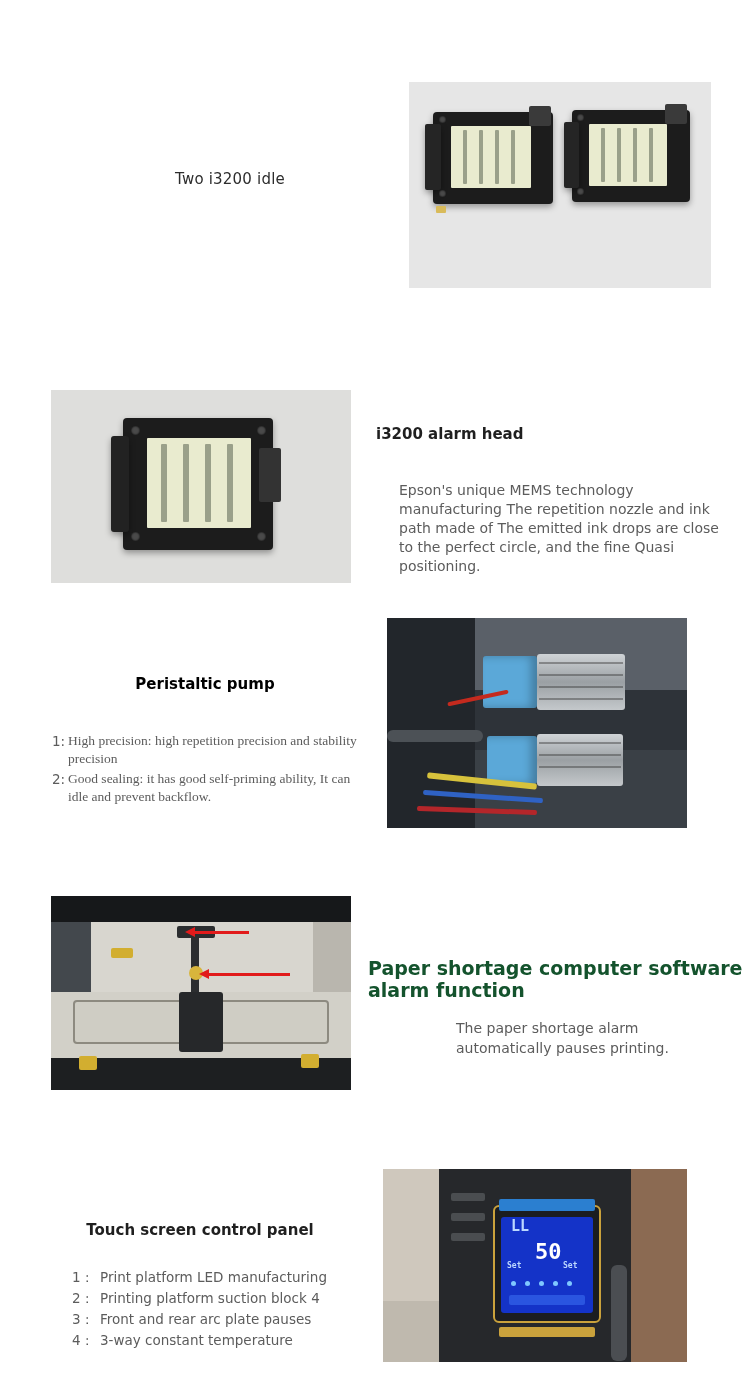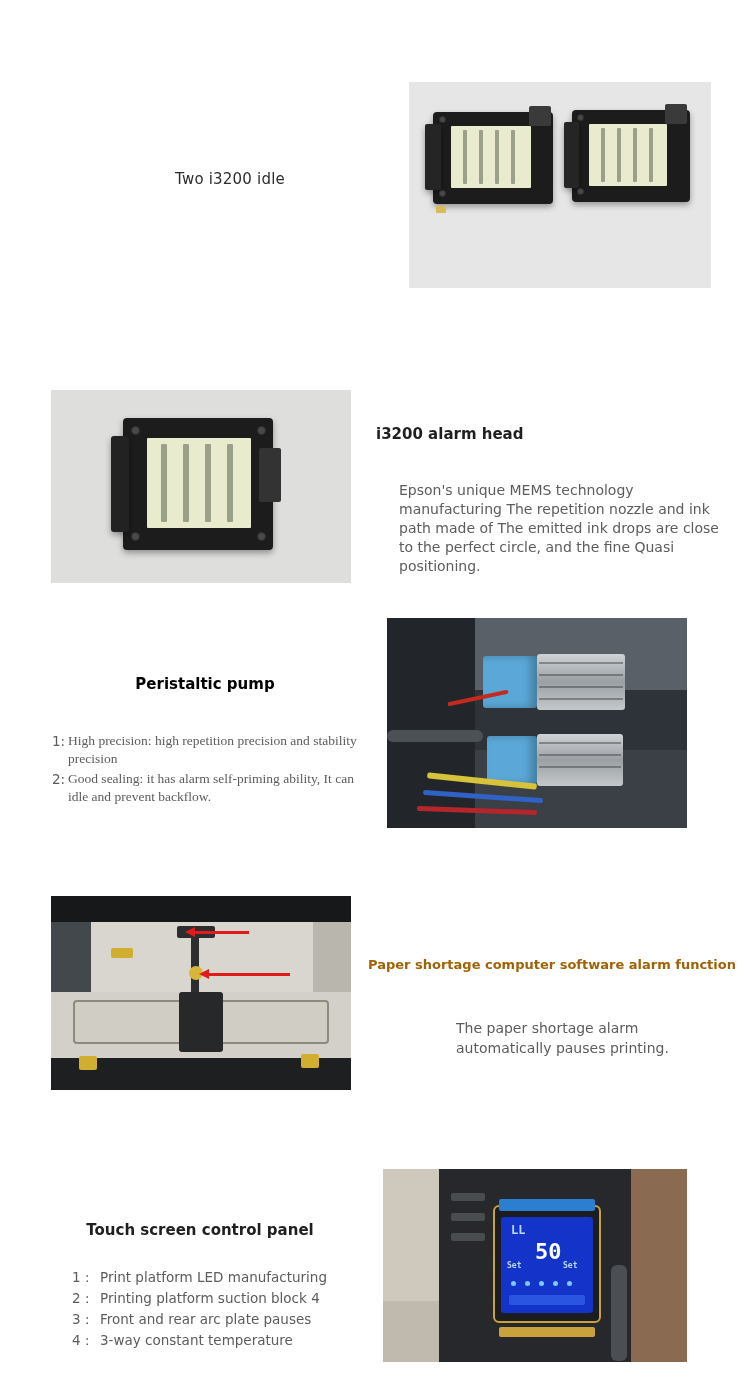--- a/index.html
+++ b/index.html
@@ -115,21 +115,21 @@
   .wire { position: absolute; border-radius: 2px; }
 
   
   #s4-photo {
     left: 51px; top: 896px; width: 300px; height: 194px;
     background: #2a2a2a;
     overflow: hidden;
   }
   #s4-title {
     left: 368px; top: 957px; width: 375px;
-    font-size: 13px; font-weight: bold; color: #a16207;
+    font-size: 19px; font-weight: bold; color: #14532d;
   }
   #s4-body {
     left: 456px; top: 1018px; width: 280px;
     font-size: 14px; line-height: 20px; color: #5c5c5c;
   }
   .arrow-red {
     position: absolute; height: 3px; background: #e11b1b;
   }
   .arrow-red::after {
     content: ""; position: absolute; right: -9px; top: -4px;
@@ -235,21 +235,21 @@
 
 <div class="block" id="s3-title">Peristaltic pump</div>
 
 <div class="block" id="s3-list">
   <div class="li">
     <span class="num">1:</span>
     <span class="txt">High precision: high repetition precision and stability precision</span>
   </div>
   <div class="li">
     <span class="num">2:</span>
-    <span class="txt">Good sealing: it has alarm self-priming ability, It can idle and prevent backflow.</span>
+    <span class="txt">Good sealing: it has good self-priming ability, It can idle and prevent backflow.</span>
   </div>
 </div>
 
 <div class="block" id="s3-photo">
   <div style="position:absolute; left:0; top:0; width:300px; height:72px; background:#5a6068;"></div>
   <div style="position:absolute; left:0; top:72px; width:300px; height:60px; background:#2e3339;"></div>
   <div style="position:absolute; left:0; top:132px; width:300px; height:78px; background:#3a4046;"></div>
   <div style="position:absolute; left:0; top:0; width:88px; height:210px; background:#22262b;"></div>
 
   <div class="pump-unit">
@@ -329,21 +329,21 @@
   <div style="position:absolute; left:248px; top:0; width:56px; height:193px; background:#8b6a52;"></div>
   <div style="position:absolute; left:56px; top:0; width:192px; height:193px; background:#26282b;"></div>
 
   <div style="position:absolute; left:68px; top:24px; width:34px; height:8px; background:#4a4d50; border-radius:2px;"></div>
   <div style="position:absolute; left:68px; top:44px; width:34px; height:8px; background:#4a4d50; border-radius:2px;"></div>
   <div style="position:absolute; left:68px; top:64px; width:34px; height:8px; background:#4a4d50; border-radius:2px;"></div>
 
   <div class="panel-bezel" style="left:110px; top:36px; width:108px; height:118px;"></div>
   <div style="position:absolute; left:116px; top:30px; width:96px; height:12px; background:#2b7fd0; border-radius:2px;"></div>
   <div class="panel-screen" style="left:118px; top:48px; width:92px; height:96px;">
-    <div class="lcd-text" style="left:10px; top:6px; font-size:12px;">LL</div>
+    <div class="lcd-text" style="left:10px; top:0; font-size:15px;">LL</div>
     <div class="lcd-text" style="left:34px; top:22px; font-size:22px; color:#ffffff;">50</div>
     <div class="lcd-text" style="left:6px; top:44px; font-size:8px;">Set</div>
     <div class="lcd-text" style="left:62px; top:44px; font-size:8px;">Set</div>
     <div class="lcd-dot" style="left:10px; top:64px;"></div>
     <div class="lcd-dot" style="left:24px; top:64px;"></div>
     <div class="lcd-dot" style="left:38px; top:64px;"></div>
     <div class="lcd-dot" style="left:52px; top:64px;"></div>
     <div class="lcd-dot" style="left:66px; top:64px;"></div>
     <div style="position:absolute; left:8px; top:78px; width:76px; height:10px; background:#2a55e0; border-radius:2px;"></div>
   </div>

